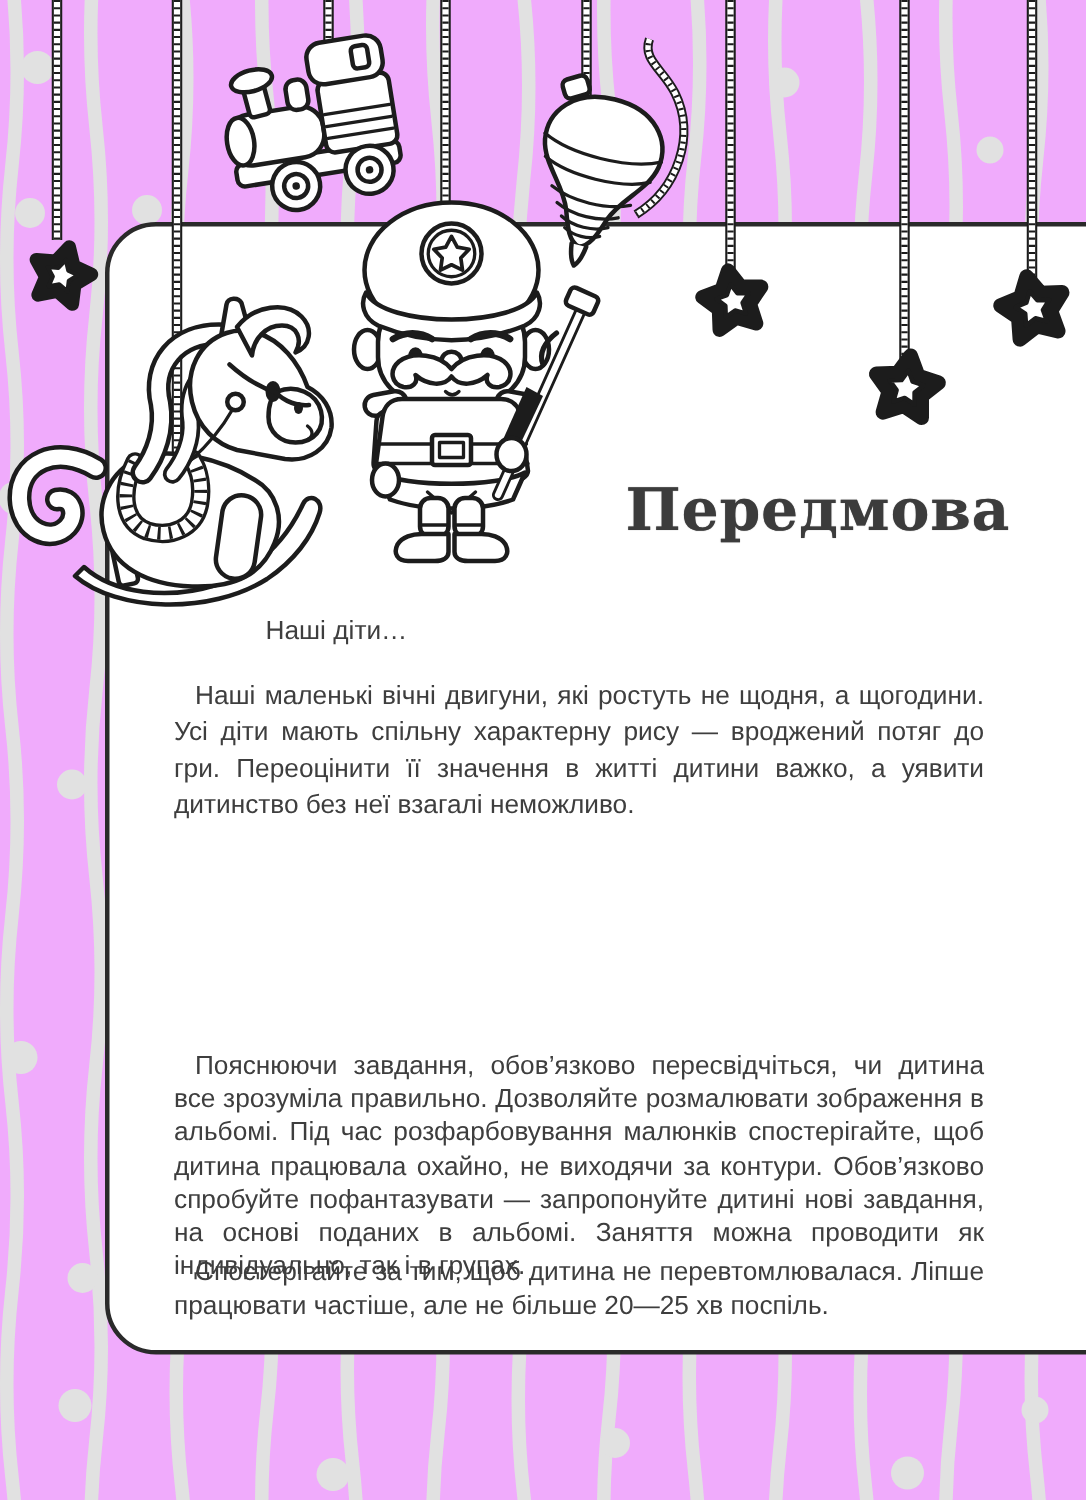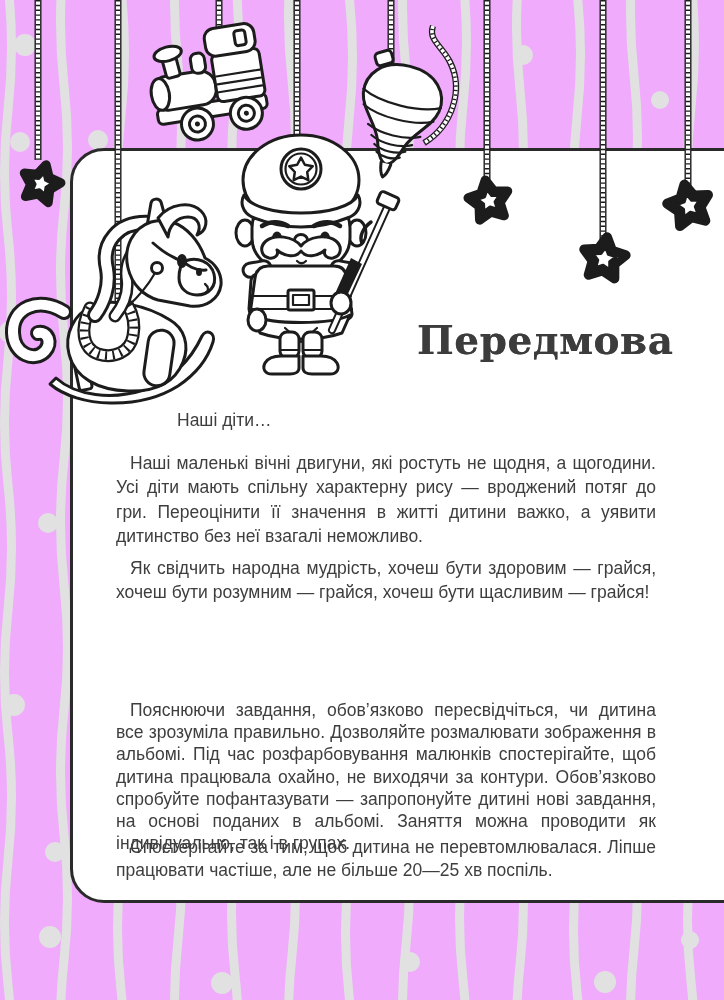--- a/index.html
+++ b/index.html
@@ -255,18 +255,17 @@
       <path class="ln2" style="stroke-width:3" d="M153,243 C163,252 175,259 185,262 M180,257 C186,266 196,271 206,270"></path>
       <circle class="ln" cx="157" cy="268" r="5.5"></circle>
       <path class="ln2" d="M155,273 C146,289 136,299 127,307"></path>
     </g>
   </svg>
 
   <div class="text-layer">
     <h1 class="title">Передмова</h1>
     <p class="lead">Наші діти…</p>
     <p class="para p1">Наші маленькі вічні двигуни, які ростуть не щодня, а щогодини. Усі діти мають спільну характерну рису — вроджений потяг до гри. Переоцінити її значення в житті дитини важко, а уявити дитинство без неї взагалі неможливо.</p>
-    <p class="para p2">Як свідчить народна мудрість, хочеш бути здоровим — грайся, хочеш бути розумним — грайся, хочеш бути щасливим — грайся!</p>
     <p class="para p4">Пояснюючи завдання, обов’язково пересвідчіться, чи дитина все зрозуміла правильно. Дозволяйте розмалювати зображення в альбомі. Під час розфарбовування малюнків спостерігайте, щоб дитина працювала охайно, не виходячи за контури. Обов’язково спробуйте пофантазувати — запропонуйте дитині нові завдання, на основі поданих в альбомі. Заняття можна проводити як індивідуально, так і в групах.</p>
     <p class="para p5">Спостерігайте за тим, щоб дитина не перевтомлювалася. Ліпше працювати частіше, але не більше 20—25 хв поспіль.</p>
   </div>
 
 </div>
 
 </body></html>

